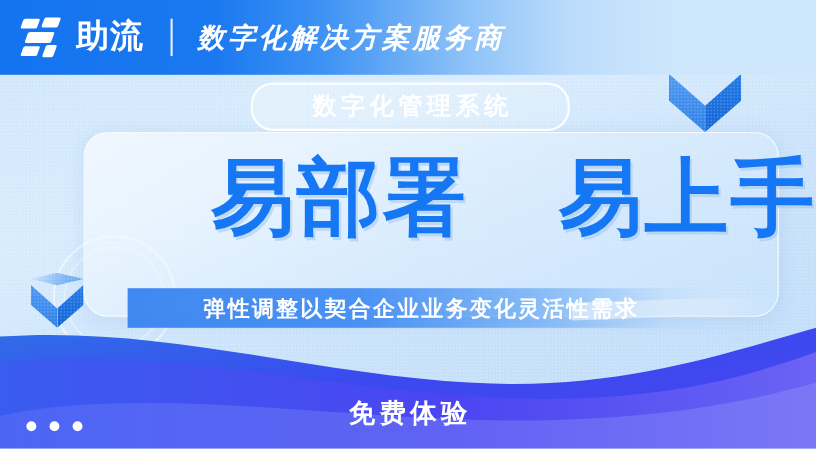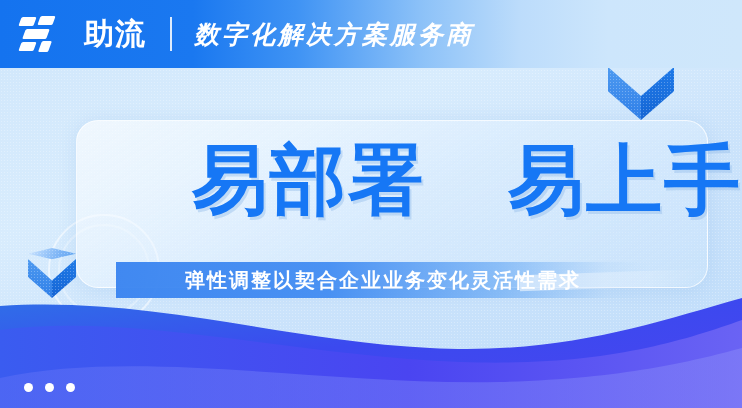--- a/index.html
+++ b/index.html
@@ -56,21 +56,21 @@
     border-radius: 1.5px;
     transform: skewX(-20deg);
   }
   .lm1 { left: 2px;  top: 2px;  width: 15px; height: 9px; }
   .lm2 { left: 21px; top: 1px;  width: 15px; height: 9px; }
   .lm3 { left: 6px;  top: 14px; width: 24px; height: 10px; }
   .lm4 { left: 2px;  top: 27px; width: 15px; height: 9px; }
   .lm5 { left: 22px; top: 26px; width: 10px; height: 11px; }
 
   .logo-text {
-    margin-left: 24px;
+    margin-left: 9px;
     color: #ffffff;
     font-size: 30px;
     font-weight: 700;
     letter-spacing: 1px;
     line-height: 1;
     white-space: nowrap;
     text-align: center;
   }
   .logo-divider {
     width: 2px;
@@ -271,20 +271,23 @@
         <i class="lm2"></i>
         <i class="lm3"></i>
         <i class="lm4"></i>
         <i class="lm5"></i>
     </div>
     <div class="logo-text">助流</div>
     <div class="logo-divider"></div>
     <div class="header-tagline">数字化解决方案服务商</div>
   </div>
 
+  <div class="pill">
+    <span>数字化管理系统</span>
+  </div>
 
   <div class="headline">
     <span>易部署</span>
     <span class="gap"></span>
     <span>易上手</span>
   </div>
 
   <div class="subtitle-band">
     <span>弹性调整以契合企业业务变化灵活性需求</span>
   </div>
@@ -307,20 +310,21 @@
           <stop offset="0%" stop-color="#5b6ef6" stop-opacity=".55"></stop>
           <stop offset="100%" stop-color="#8f8ff9" stop-opacity=".45"></stop>
         </linearGradient>
       </defs>
       <path d="M0,16 C150,6 280,50 430,58 C560,65 650,34 742,8 L742,118 L0,118 Z" fill="url(#gWaveA)"></path>
       <path d="M0,40 C130,22 300,66 460,72 C600,77 680,52 742,30 L742,118 L0,118 Z" fill="url(#gWaveB)"></path>
       <path d="M0,88 C140,58 330,96 500,92 C620,89 690,72 742,58 L742,118 L0,118 Z" fill="url(#gWaveC)"></path>
     </svg>
   </div>
 
+  <div class="cta">免费体验</div>
 
   <div class="dots">
     <i></i>
     <i></i>
     <i></i>
   </div>
 
   <div class="noise"></div>
 </div>
 

